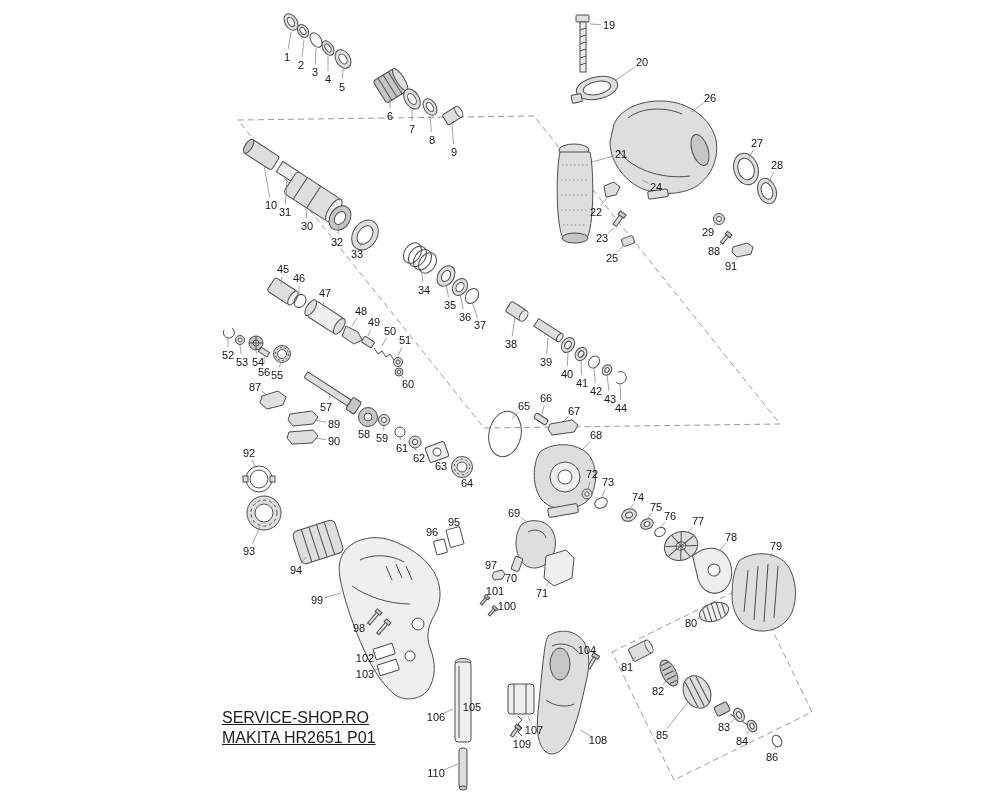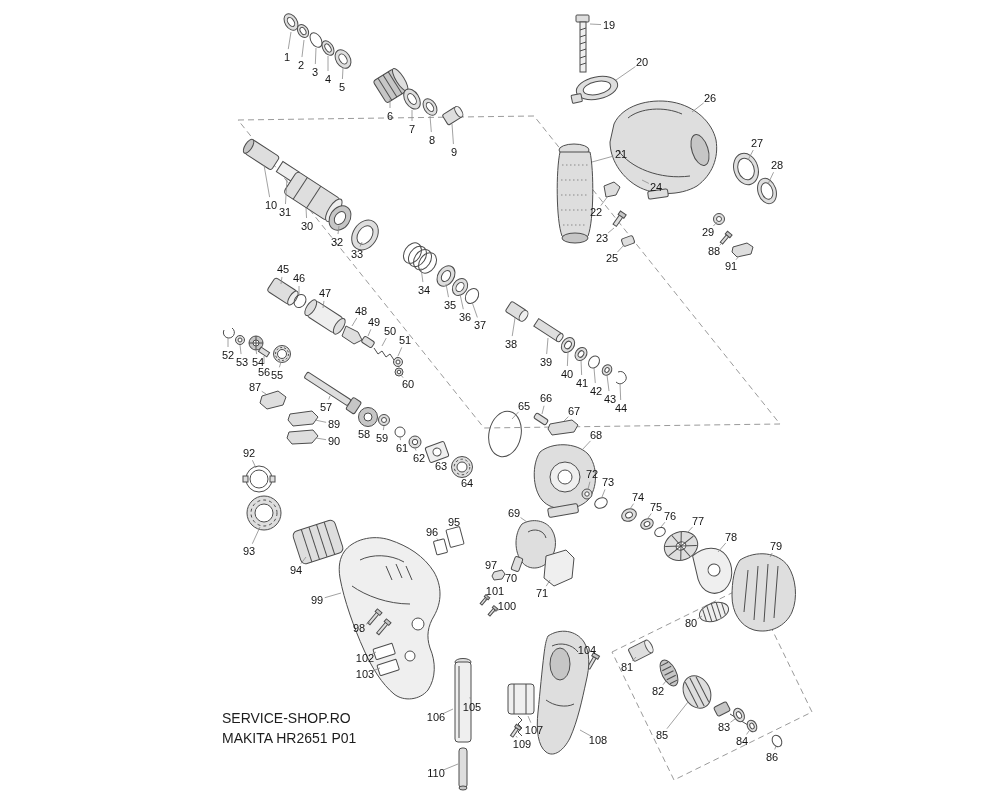--- a/index.html
+++ b/index.html
@@ -8,21 +8,21 @@
   svg{position:absolute;left:0;top:0;}
   .ln{fill:none;stroke:#4d4d4d;stroke-width:1;}
   .f1{fill:#efefef;stroke:#4d4d4d;stroke-width:1;}
   .f2{fill:#dedede;stroke:#4d4d4d;stroke-width:1;}
   .f3{fill:#c6c6c6;stroke:#4d4d4d;stroke-width:1;}
   .wh{fill:#ffffff;stroke:#4d4d4d;stroke-width:1;}
   .dot{fill:none;stroke:#8a8a8a;stroke-width:1;stroke-dasharray:1.5 2.5;}
   .dash{fill:none;stroke:#9a9a9a;stroke-width:1;stroke-dasharray:6 4;}
   .leader{stroke:#8a8a8a;stroke-width:0.8;}
   .callout{font-family:"Liberation Sans",sans-serif;font-size:11px;fill:#151515;text-anchor:middle;}
-  .watermark{position:absolute;left:222px;top:708px;font-size:14px;color:#1d1d1d;line-height:20px;}
+  .watermark{position:absolute;left:222px;top:708px;font-size:16px;color:#1d1d1d;line-height:20px;text-decoration:underline;}
 </style>
 </head>
 <body>
 
 <div class="page">
 
   <svg id="diagram-svg" width="1000" height="800" viewBox="0 0 1000 800">
 
     <polygon class="dash" points="238,120 534,116 780,424 484,428"></polygon>
     <polygon class="dash" points="612,652 750,584 812,712 674,780"></polygon>

